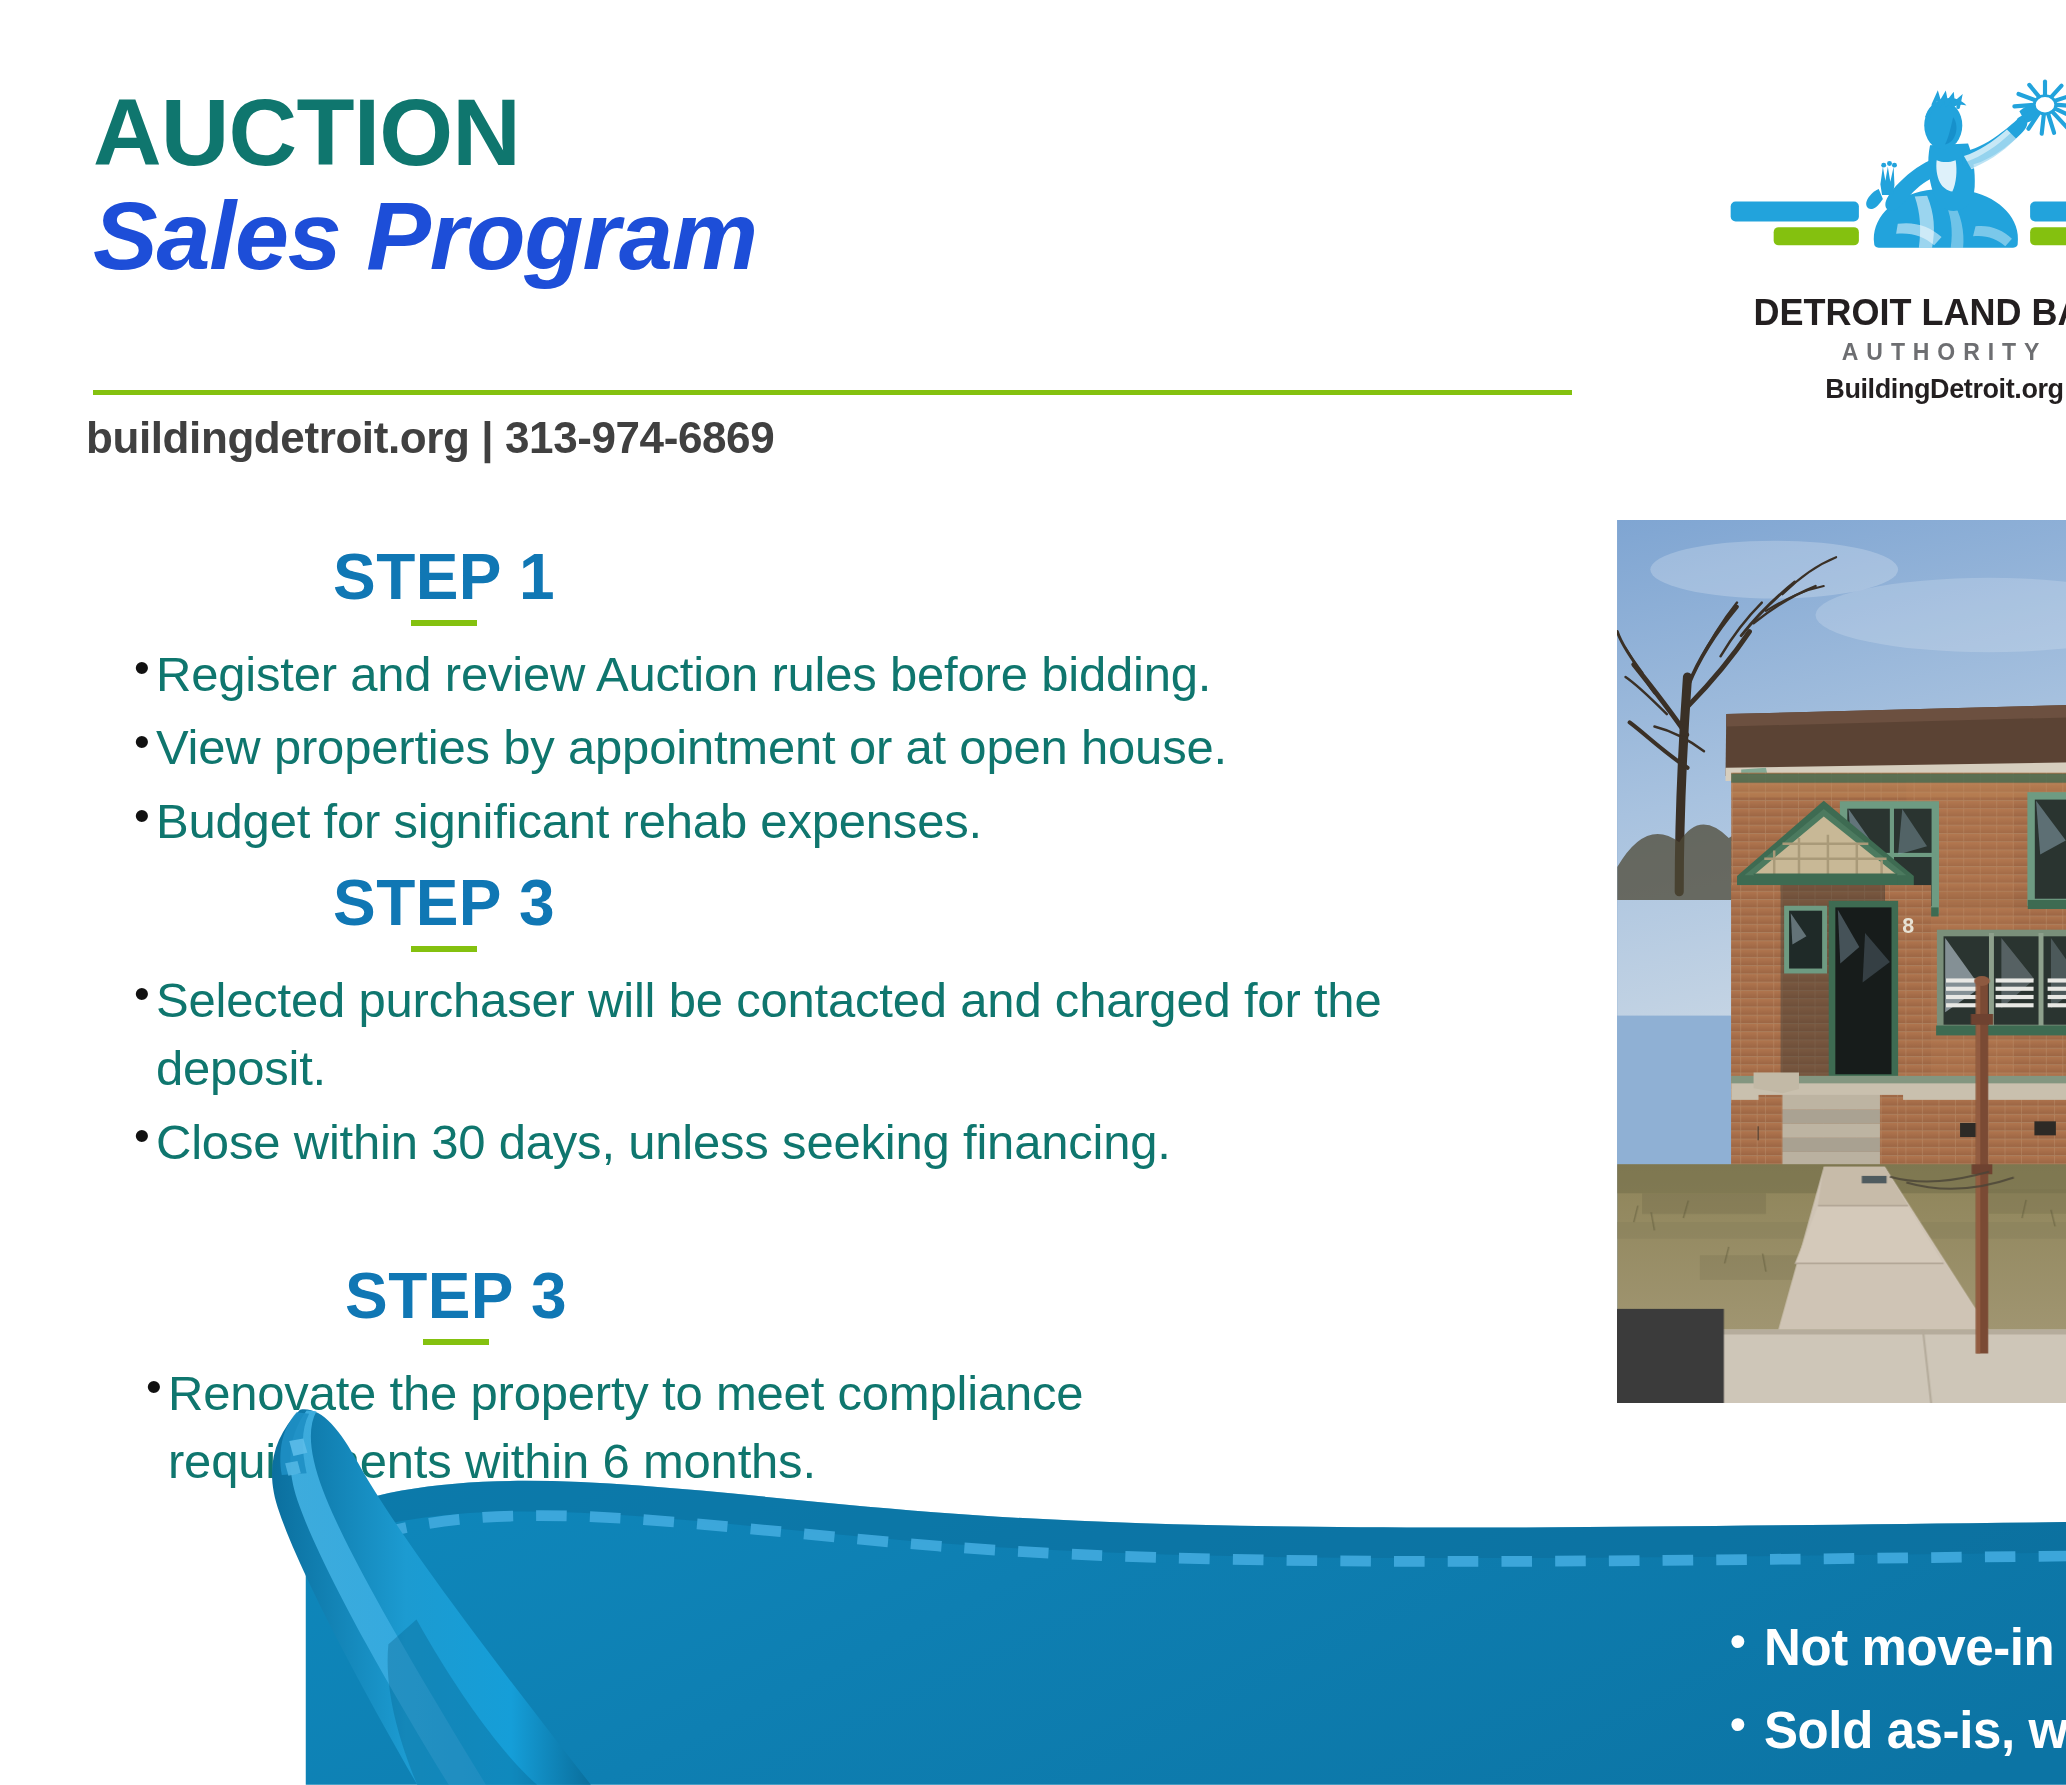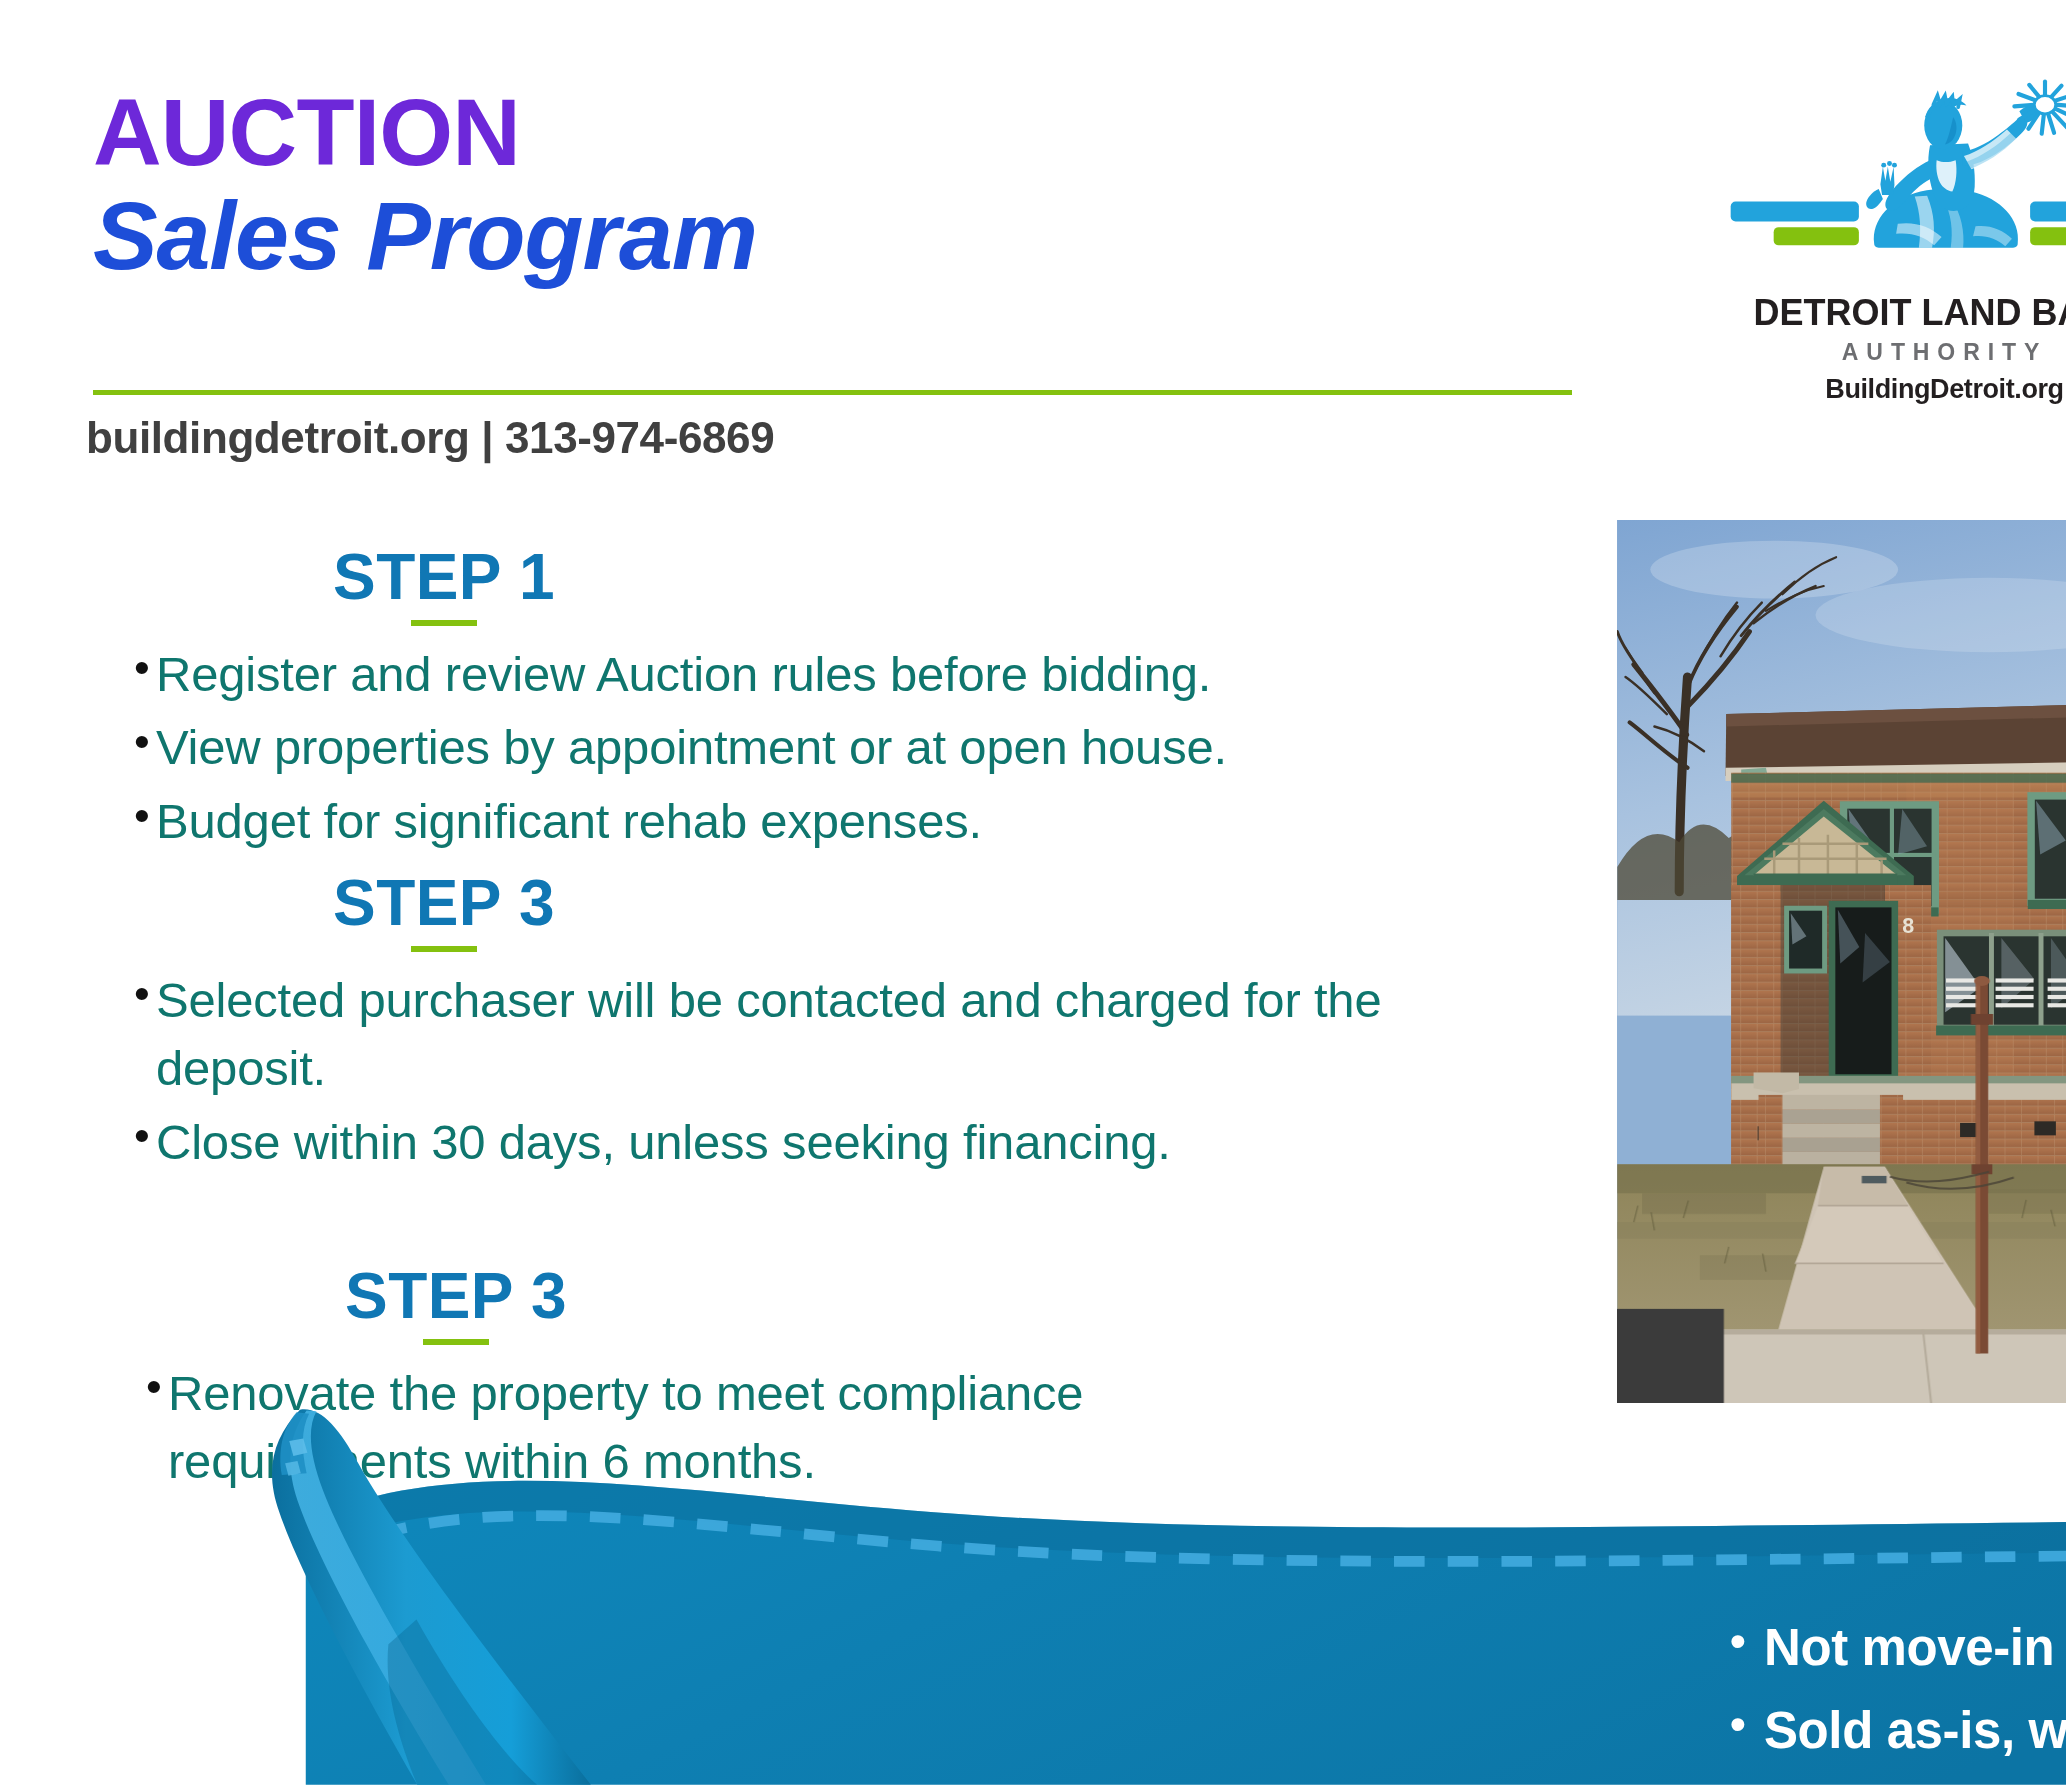--- a/index.html
+++ b/index.html
@@ -22,21 +22,21 @@
     left: 93px;
     top: 87px;
     width: 1488px;
   }
   #title-line-1 {
     font-family: "Liberation Sans", sans-serif;
     font-weight: bold;
     font-size: 95px;
     line-height: 0.95;
     letter-spacing: -0.8px;
-    color: #6d28d9;
+    color: #0f766e;
     margin: 0;
     white-space: nowrap;
   }
   #title-line-2 {
     font-family: "Liberation Sans", sans-serif;
     font-weight: bold;
     font-style: italic;
     font-size: 97px;
     line-height: 1.05;
     letter-spacing: -1.2px;

